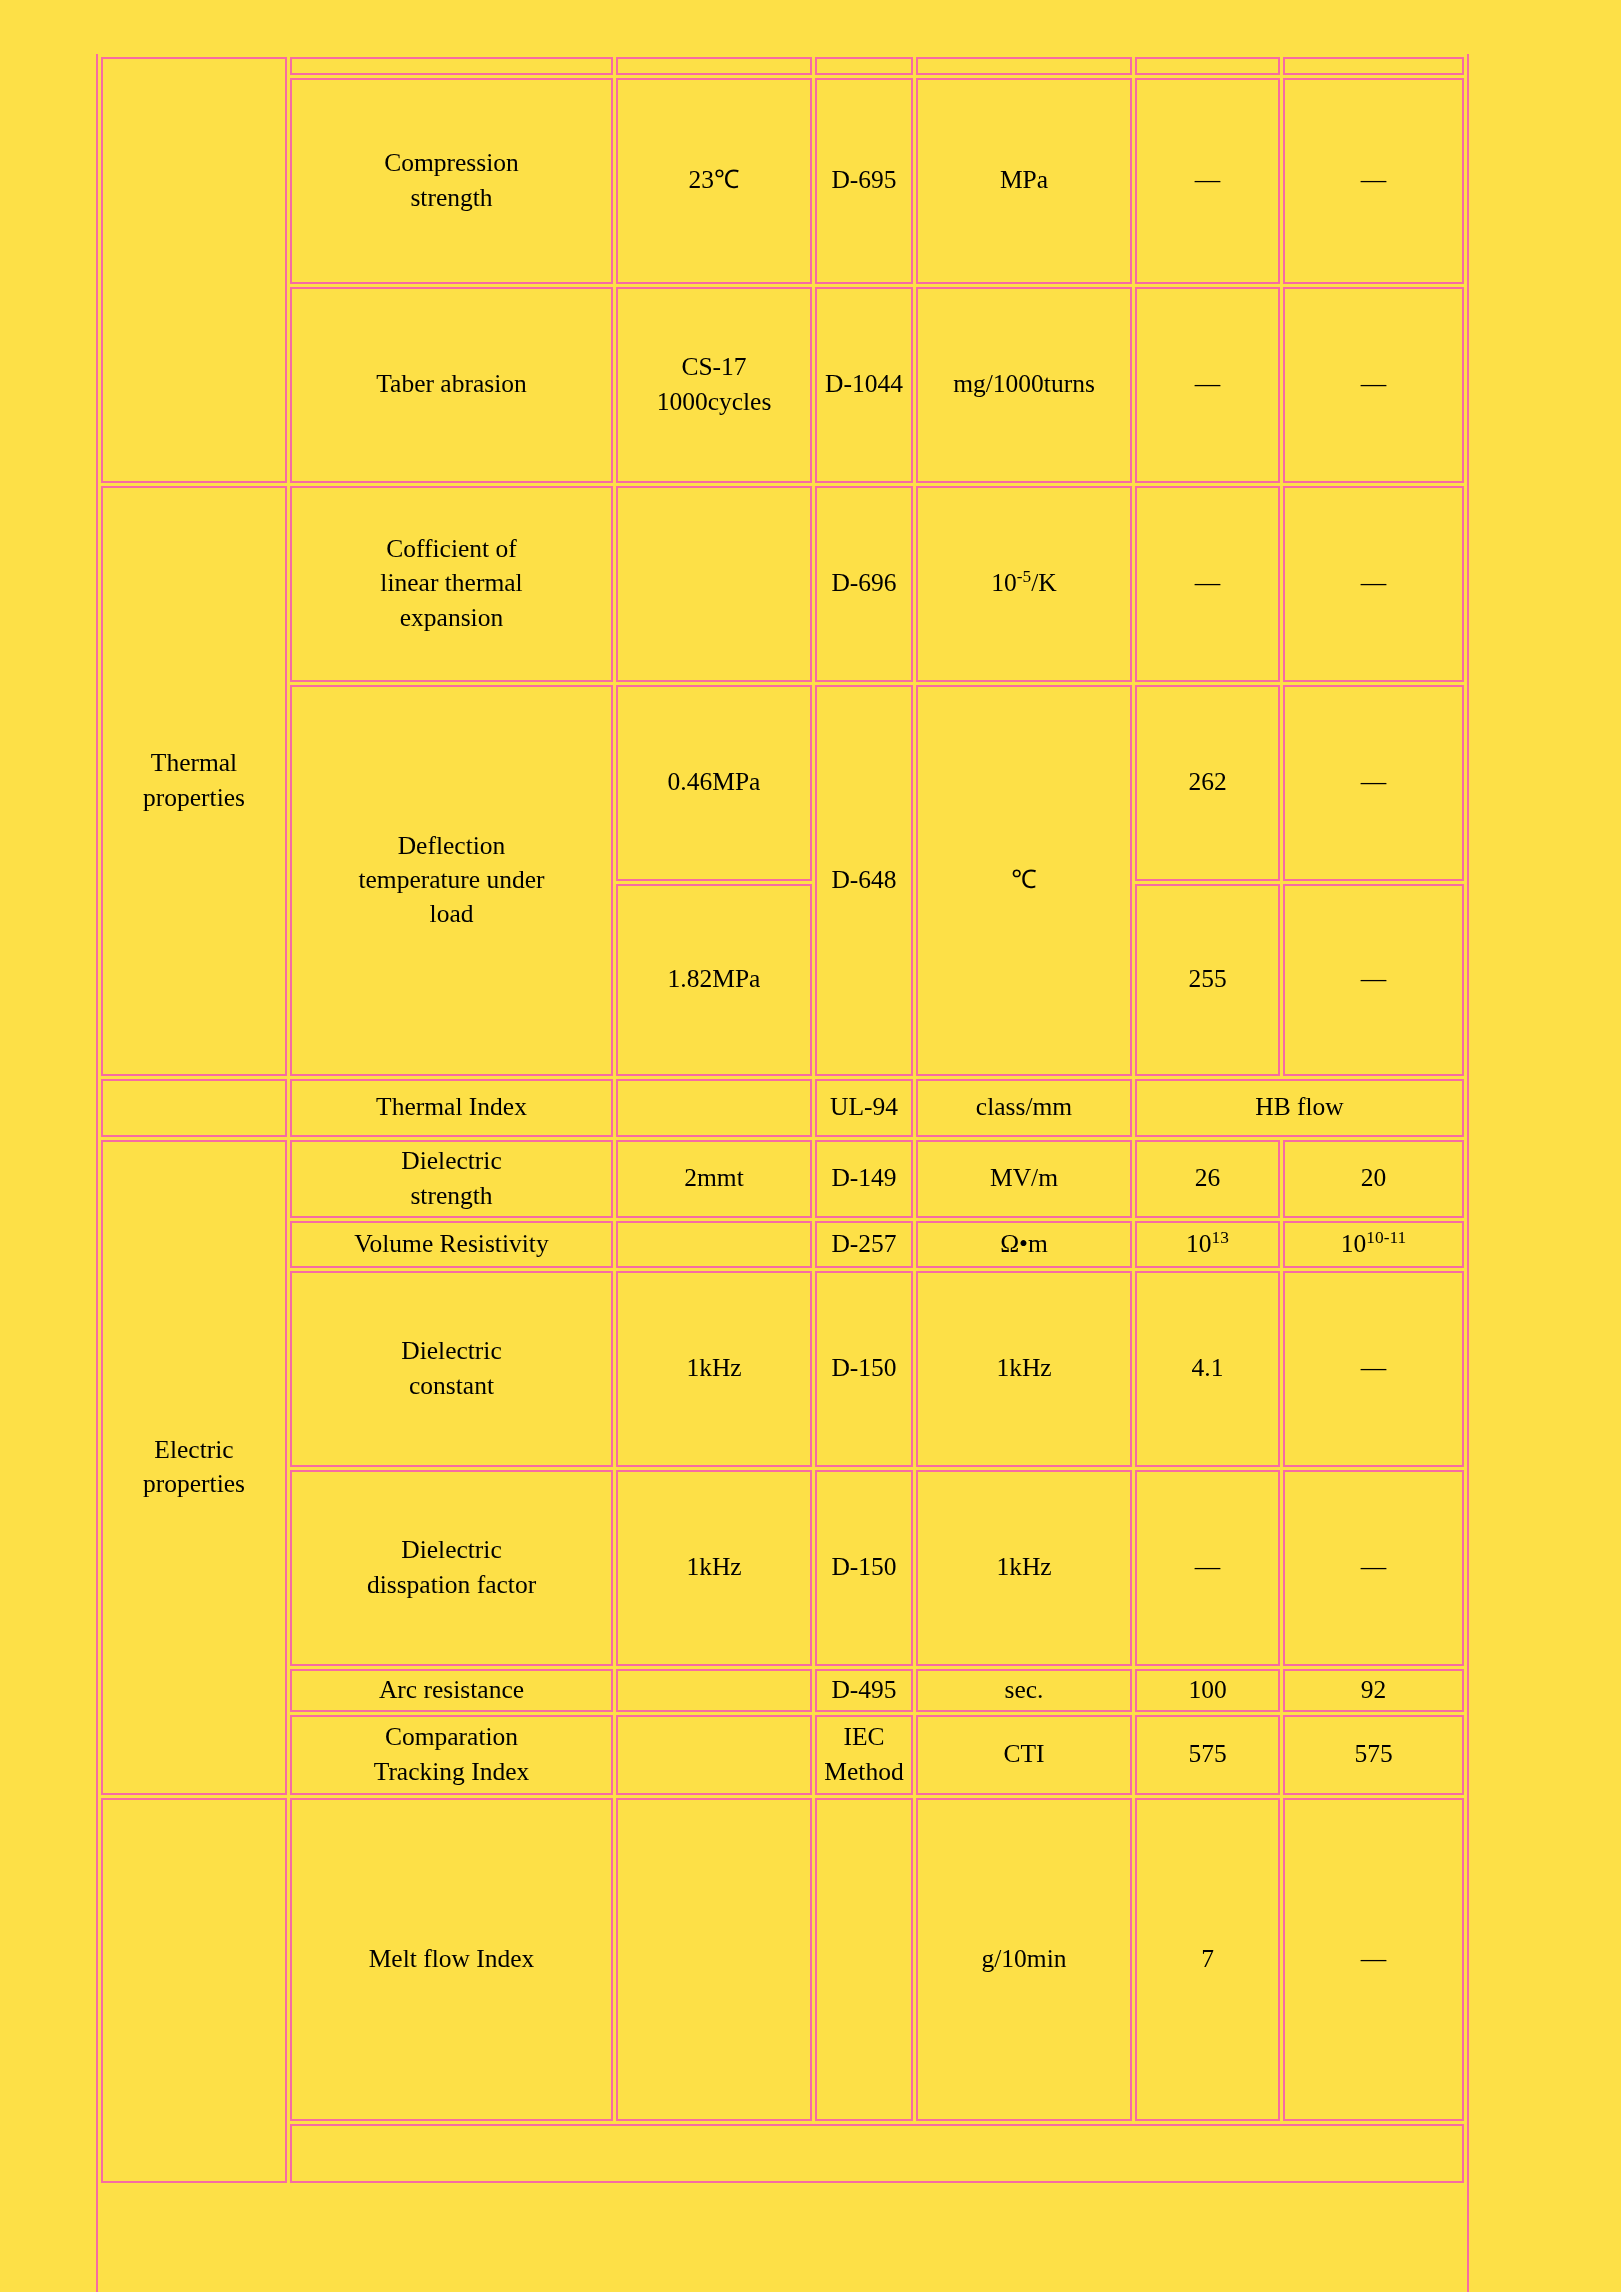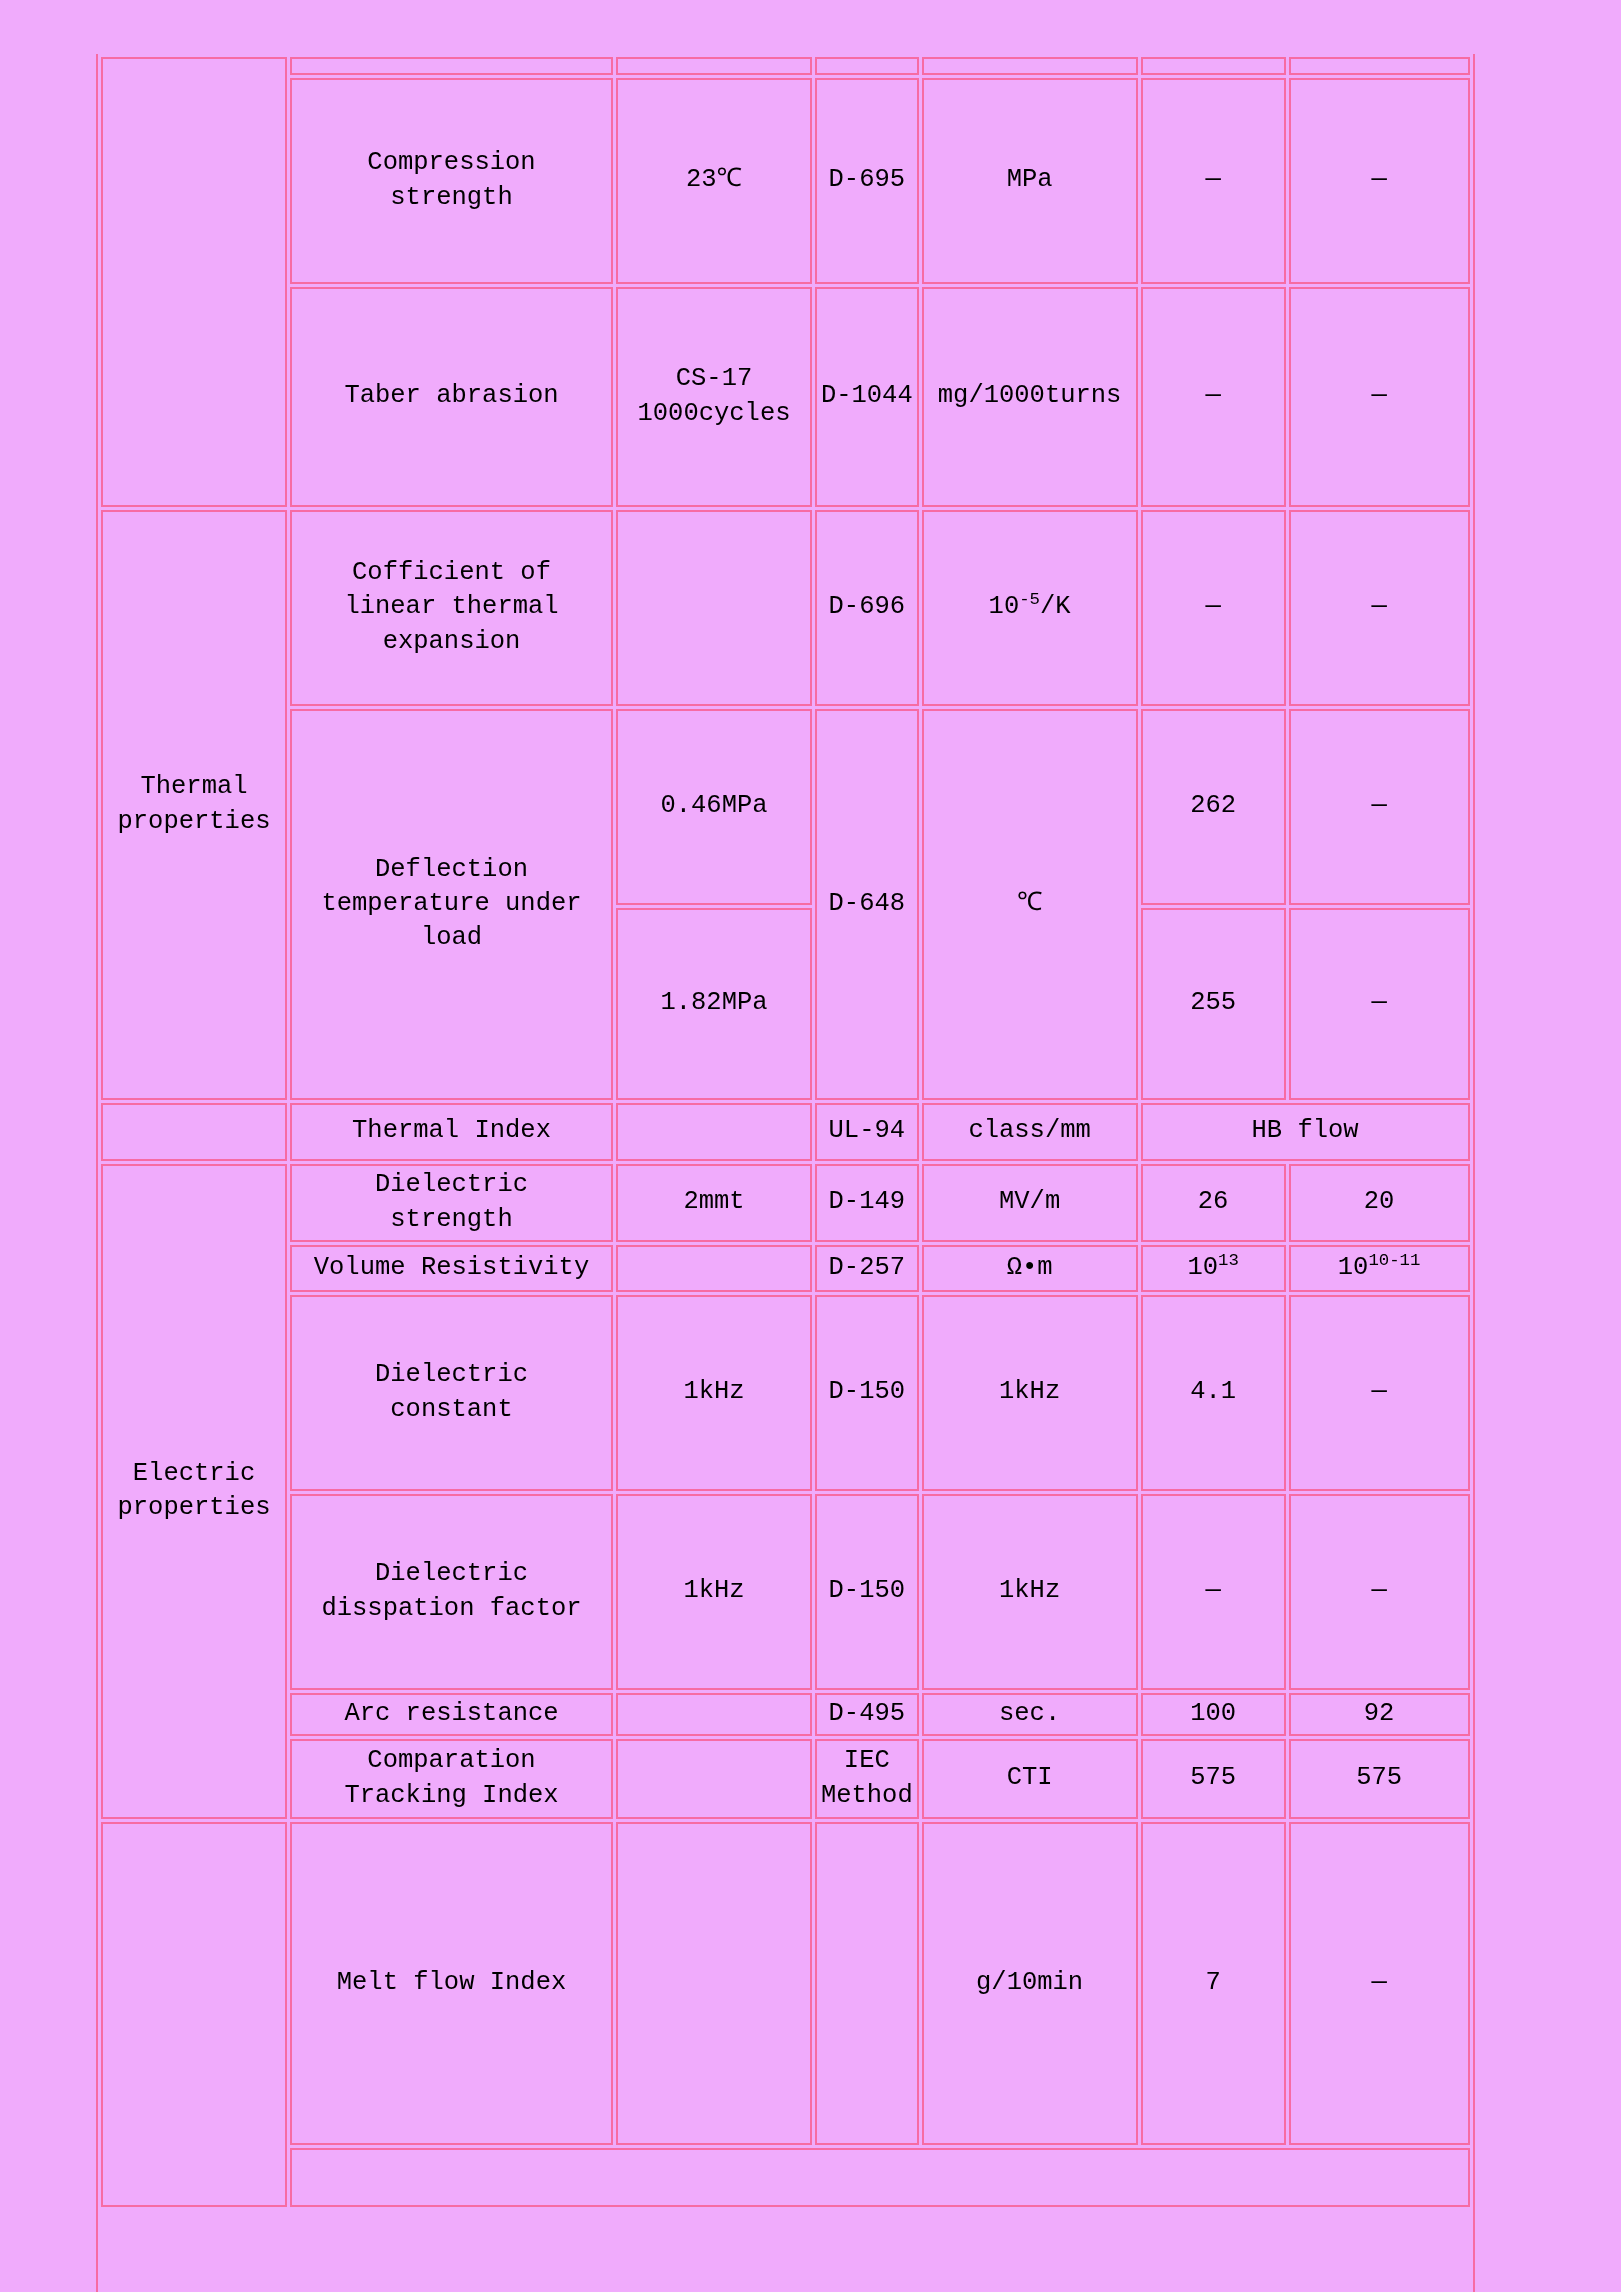--- a/index.html
+++ b/index.html
@@ -1,17 +1,17 @@
 <!DOCTYPE html>
 <html><head>
 <meta charset="utf-8">
 <style>
   html,body{margin:0;padding:0;background:#ffffff;}
-  .page{position:relative;width:1621px;height:2293px;background:#f0abfc;overflow:hidden;
-        font-family:Liberation Mono, monospace;color:#000;}
+  .page{position:relative;width:1621px;height:2293px;background:#fde047;overflow:hidden;
+        font-family:Liberation Serif, serif;color:#000;}
   .tablewrap{
     position:absolute;left:96px;top:54px;
     border-left:2.9px solid #f76ba3;border-right:2.9px solid #f76ba3;
     min-height:2239px;display:inline-block;
   }
   table.props{border-collapse:separate;border-spacing:3.9px;table-layout:fixed;}
   table.props td{
     border:2.9px solid #f76ba3;
     text-align:center;vertical-align:middle;
     font-size:25.5px;line-height:1.35;
@@ -59,21 +59,21 @@
       <tr style="height:206px;">
         <td>Compression
 strength</td>
         <td>23℃</td>
         <td>D-695</td>
         <td>MPa</td>
         <td>—</td>
         <td>—</td>
       </tr>
 
-      <tr style="height:220px;">
+      <tr style="height:196px;">
         <td>Taber abrasion</td>
         <td>CS-17
 1000cycles</td>
         <td>D-1044</td>
         <td>mg/1000turns</td>
         <td>—</td>
         <td>—</td>
       </tr>
 
       <tr style="height:196px;">

